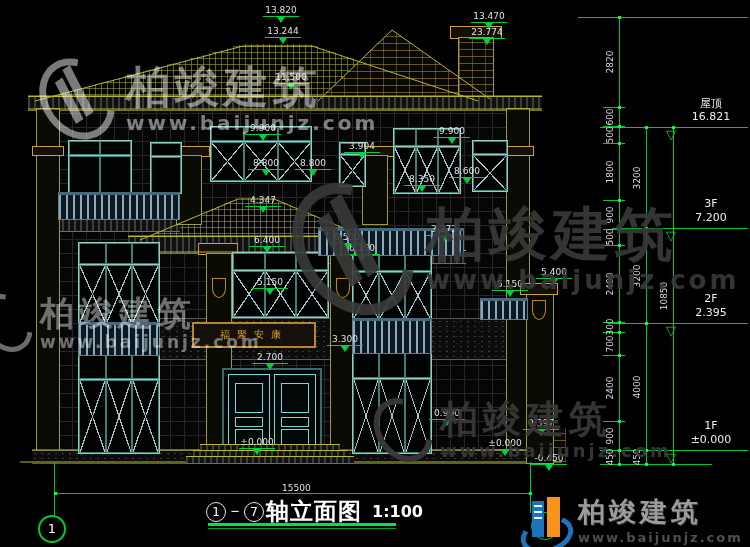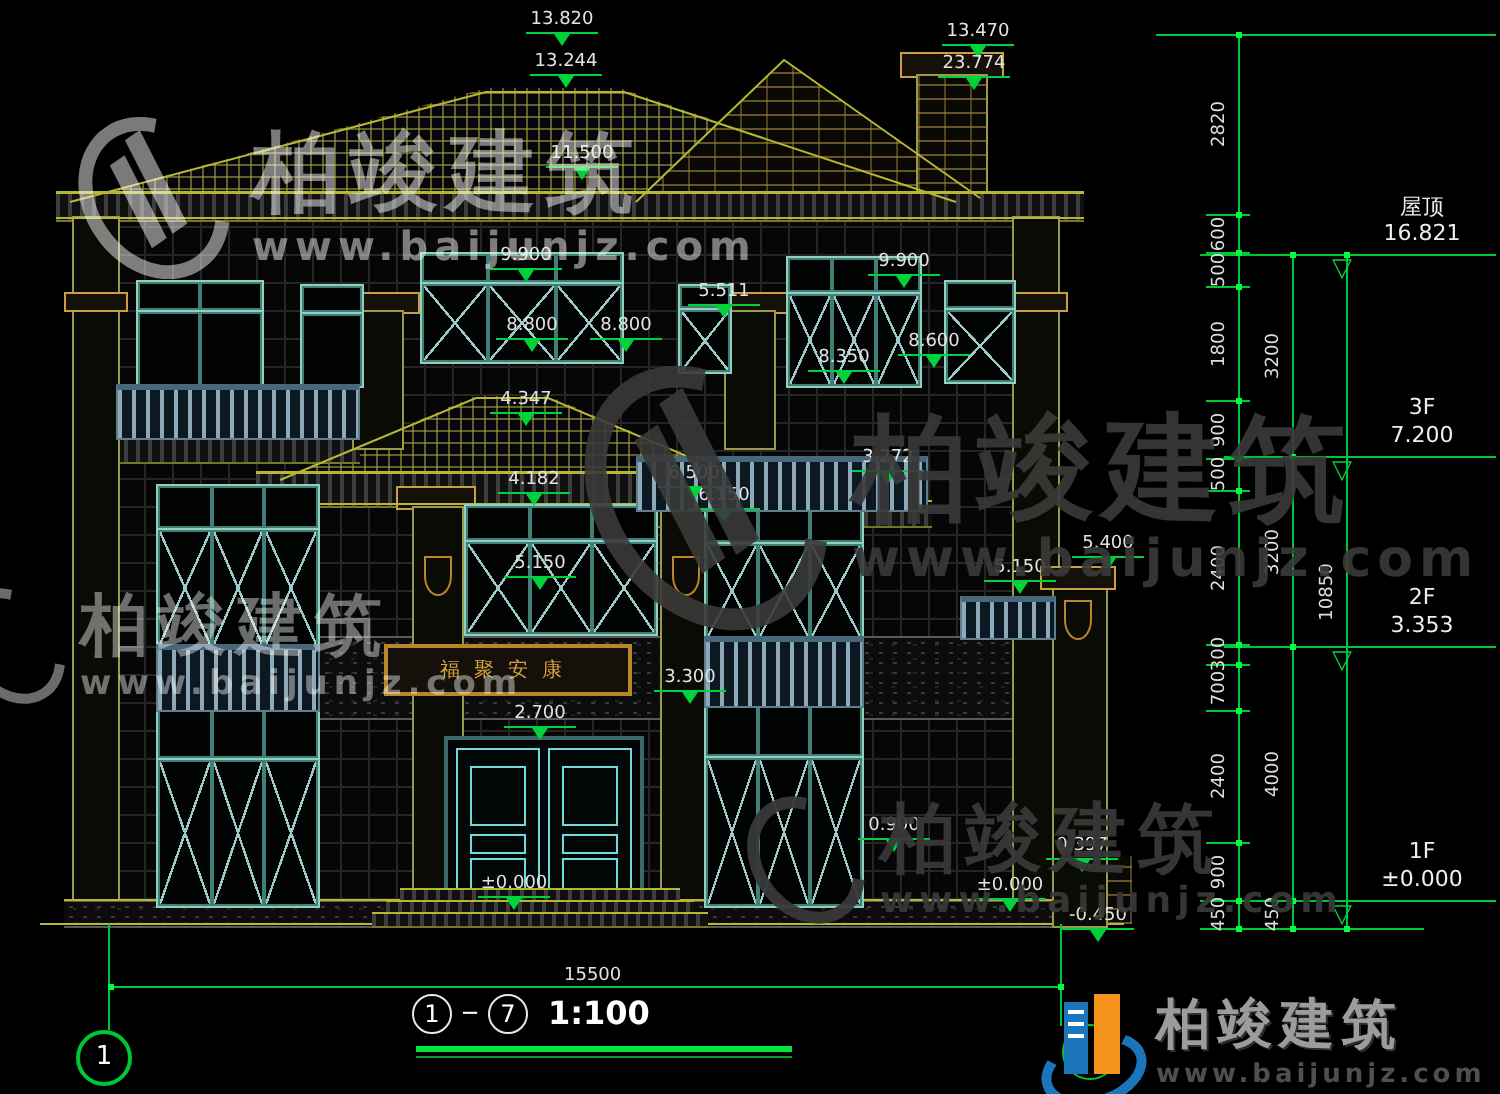--- a/index.html
+++ b/index.html
@@ -304,42 +304,42 @@
       <div class="tri" style="left:483px;top:39px"></div>
       <div class="ann" style="left:291px;top:72px">11.500</div>
       <div class="uline" style="left:273px;top:83px;width:36px"></div>
       <div class="tri" style="left:287px;top:84px"></div>
       <div class="ann" style="left:263px;top:123px">9.900</div>
       <div class="uline" style="left:245px;top:134px;width:36px"></div>
       <div class="tri" style="left:259px;top:135px"></div>
       <div class="ann" style="left:452px;top:126px">9.900</div>
       <div class="uline" style="left:434px;top:137px;width:36px"></div>
       <div class="tri" style="left:448px;top:138px"></div>
-      <div class="ann" style="left:362px;top:141px">5.511</div>
+      <div class="ann" style="left:362px;top:141px">3.904</div>
       <div class="uline" style="left:344px;top:152px;width:36px"></div>
       <div class="tri" style="left:358px;top:153px"></div>
       <div class="ann" style="left:266px;top:158px">8.800</div>
       <div class="uline" style="left:248px;top:169px;width:36px"></div>
       <div class="tri" style="left:262px;top:170px"></div>
       <div class="ann" style="left:313px;top:158px">8.800</div>
       <div class="uline" style="left:295px;top:169px;width:36px"></div>
       <div class="tri" style="left:309px;top:170px"></div>
       <div class="ann" style="left:467px;top:166px">8.600</div>
       <div class="uline" style="left:449px;top:177px;width:36px"></div>
       <div class="tri" style="left:463px;top:178px"></div>
       <div class="ann" style="left:422px;top:174px">8.350</div>
       <div class="uline" style="left:404px;top:185px;width:36px"></div>
       <div class="tri" style="left:418px;top:186px"></div>
       <div class="ann" style="left:263px;top:195px">4.347</div>
       <div class="uline" style="left:245px;top:206px;width:36px"></div>
       <div class="tri" style="left:259px;top:207px"></div>
       <div class="ann" style="left:444px;top:224px">3.272</div>
       <div class="uline" style="left:426px;top:235px;width:36px"></div>
       <div class="tri" style="left:440px;top:236px"></div>
-      <div class="ann" style="left:267px;top:235px">4.182</div>
+      <div class="ann" style="left:267px;top:235px">6.400</div>
       <div class="uline" style="left:249px;top:246px;width:36px"></div>
       <div class="tri" style="left:263px;top:247px"></div>
       <div class="ann" style="left:347px;top:232px">6.500</div>
       <div class="uline" style="left:329px;top:243px;width:36px"></div>
       <div class="tri" style="left:343px;top:244px"></div>
       <div class="ann" style="left:362px;top:243px">6.150</div>
       <div class="uline" style="left:344px;top:254px;width:36px"></div>
       <div class="tri" style="left:358px;top:255px"></div>
       <div class="ann" style="left:554px;top:267px">5.400</div>
       <div class="uline" style="left:536px;top:278px;width:36px"></div>
@@ -375,21 +375,21 @@
   <div id="floor-layer">
       <div class="flabel" style="left:676px;top:96px">屋顶</div>
       <div class="flabel" style="left:676px;top:110px">16.821</div>
       <div class="gline" style="left:640px;top:127px;width:108px;height:1px"></div>
       <div class="opentri" style="left:666px;top:128px">▽</div>
       <div class="flabel" style="left:676px;top:197px">3F</div>
       <div class="flabel" style="left:676px;top:211px">7.200</div>
       <div class="gline" style="left:640px;top:228px;width:108px;height:1px"></div>
       <div class="opentri" style="left:666px;top:229px">▽</div>
       <div class="flabel" style="left:676px;top:292px">2F</div>
-      <div class="flabel" style="left:676px;top:306px">3.353</div>
+      <div class="flabel" style="left:676px;top:306px">2.395</div>
       <div class="gline" style="left:640px;top:323px;width:108px;height:1px"></div>
       <div class="opentri" style="left:666px;top:324px">▽</div>
       <div class="flabel" style="left:676px;top:419px">1F</div>
       <div class="flabel" style="left:676px;top:433px">±0.000</div>
       <div class="gline" style="left:640px;top:450px;width:108px;height:1px"></div>
       <div class="opentri" style="left:666px;top:451px">▽</div>
     </div>
   <div id="chain-layer">
       <div class="gline" style="left:619px;top:17px;width:1px;height:447px"></div>
       <div class="gline" style="left:603px;top:17px;width:22px;height:1px"></div>
@@ -454,20 +454,21 @@
     </div>
 
   <span class="dimtxt" style="left:282px;top:483px">15500</span>
   <div class="bubble" style="left:38px;top:515px"><span>1</span></div>
   <div class="abs" style="left:531px;top:512px;width:26px;height:26px;border:1px solid #00c832;border-radius:50%;z-index:29"></div>
 
   <div class="title">
     <span class="circ">1</span>
     <span class="dash">－</span>
     <span class="circ">7</span>
+    <span class="tname">轴立面图</span>
     <span class="tscale">1:100</span>
   </div>
   <div class="tul1"></div>
   <div class="tul2"></div>
 
   <div class="wm" style="left:42px;top:56px;color:rgba(255,255,255,.48)">
     <div class="glyphC" style="width:56px;height:72px;border-width:7px">
       <div class="gbar" style="left:16px;top:10px;width:9px;height:46px"></div>
       <div class="gbar" style="left:29px;top:4px;width:9px;height:52px"></div>
     </div>

